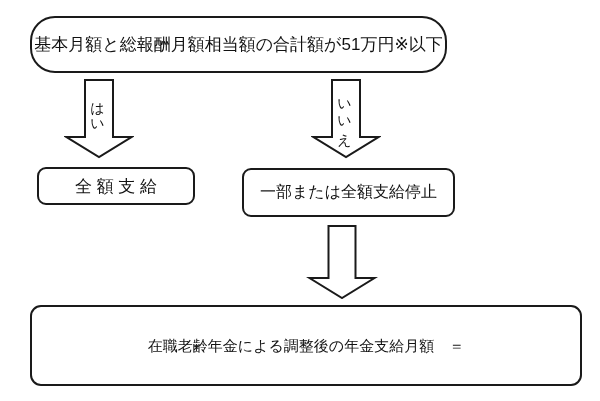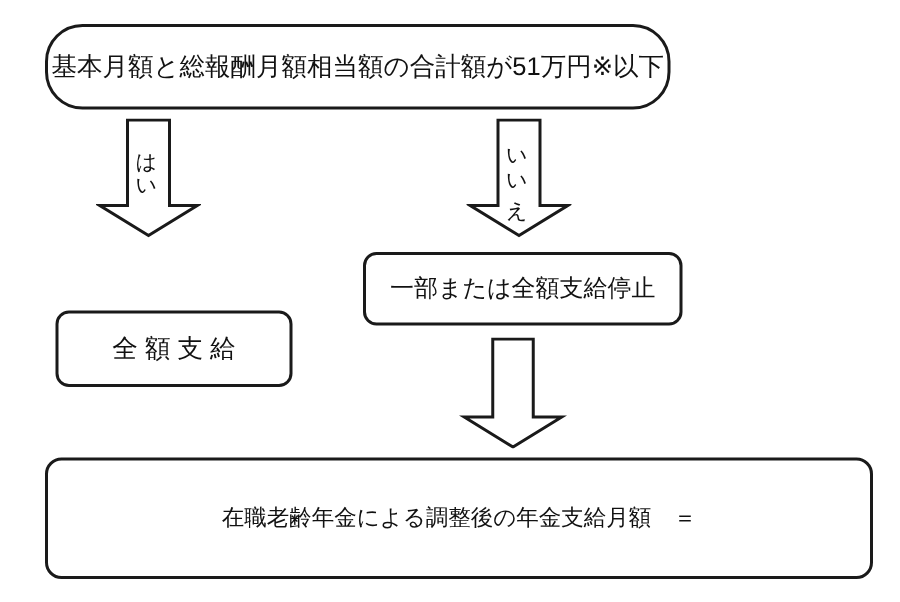--- a/index.html
+++ b/index.html
@@ -26,24 +26,23 @@
   .condition-box {
     left: 30px; top: 16px;
     width: 417px; height: 57px;
     font-size: 17px;
     white-space: nowrap;
     border-radius: 25px;
   }
   .rounded { border-radius: 9px; }
   .full-payment-box {
     left: 37px; top: 167px;
-    width: 158px; height: 51px;
+    width: 158px; height: 38px;
     font-size: 17px;
     white-space: nowrap;
-    margin-top: 40px;
   }
   .suspension-box {
     left: 242px; top: 168px;
     width: 213px; height: 49px;
     font-size: 16px;
     white-space: nowrap;
     font-family: Liberation Mono, monospace;
   }
   .formula-box {
     left: 30px; top: 305px;

